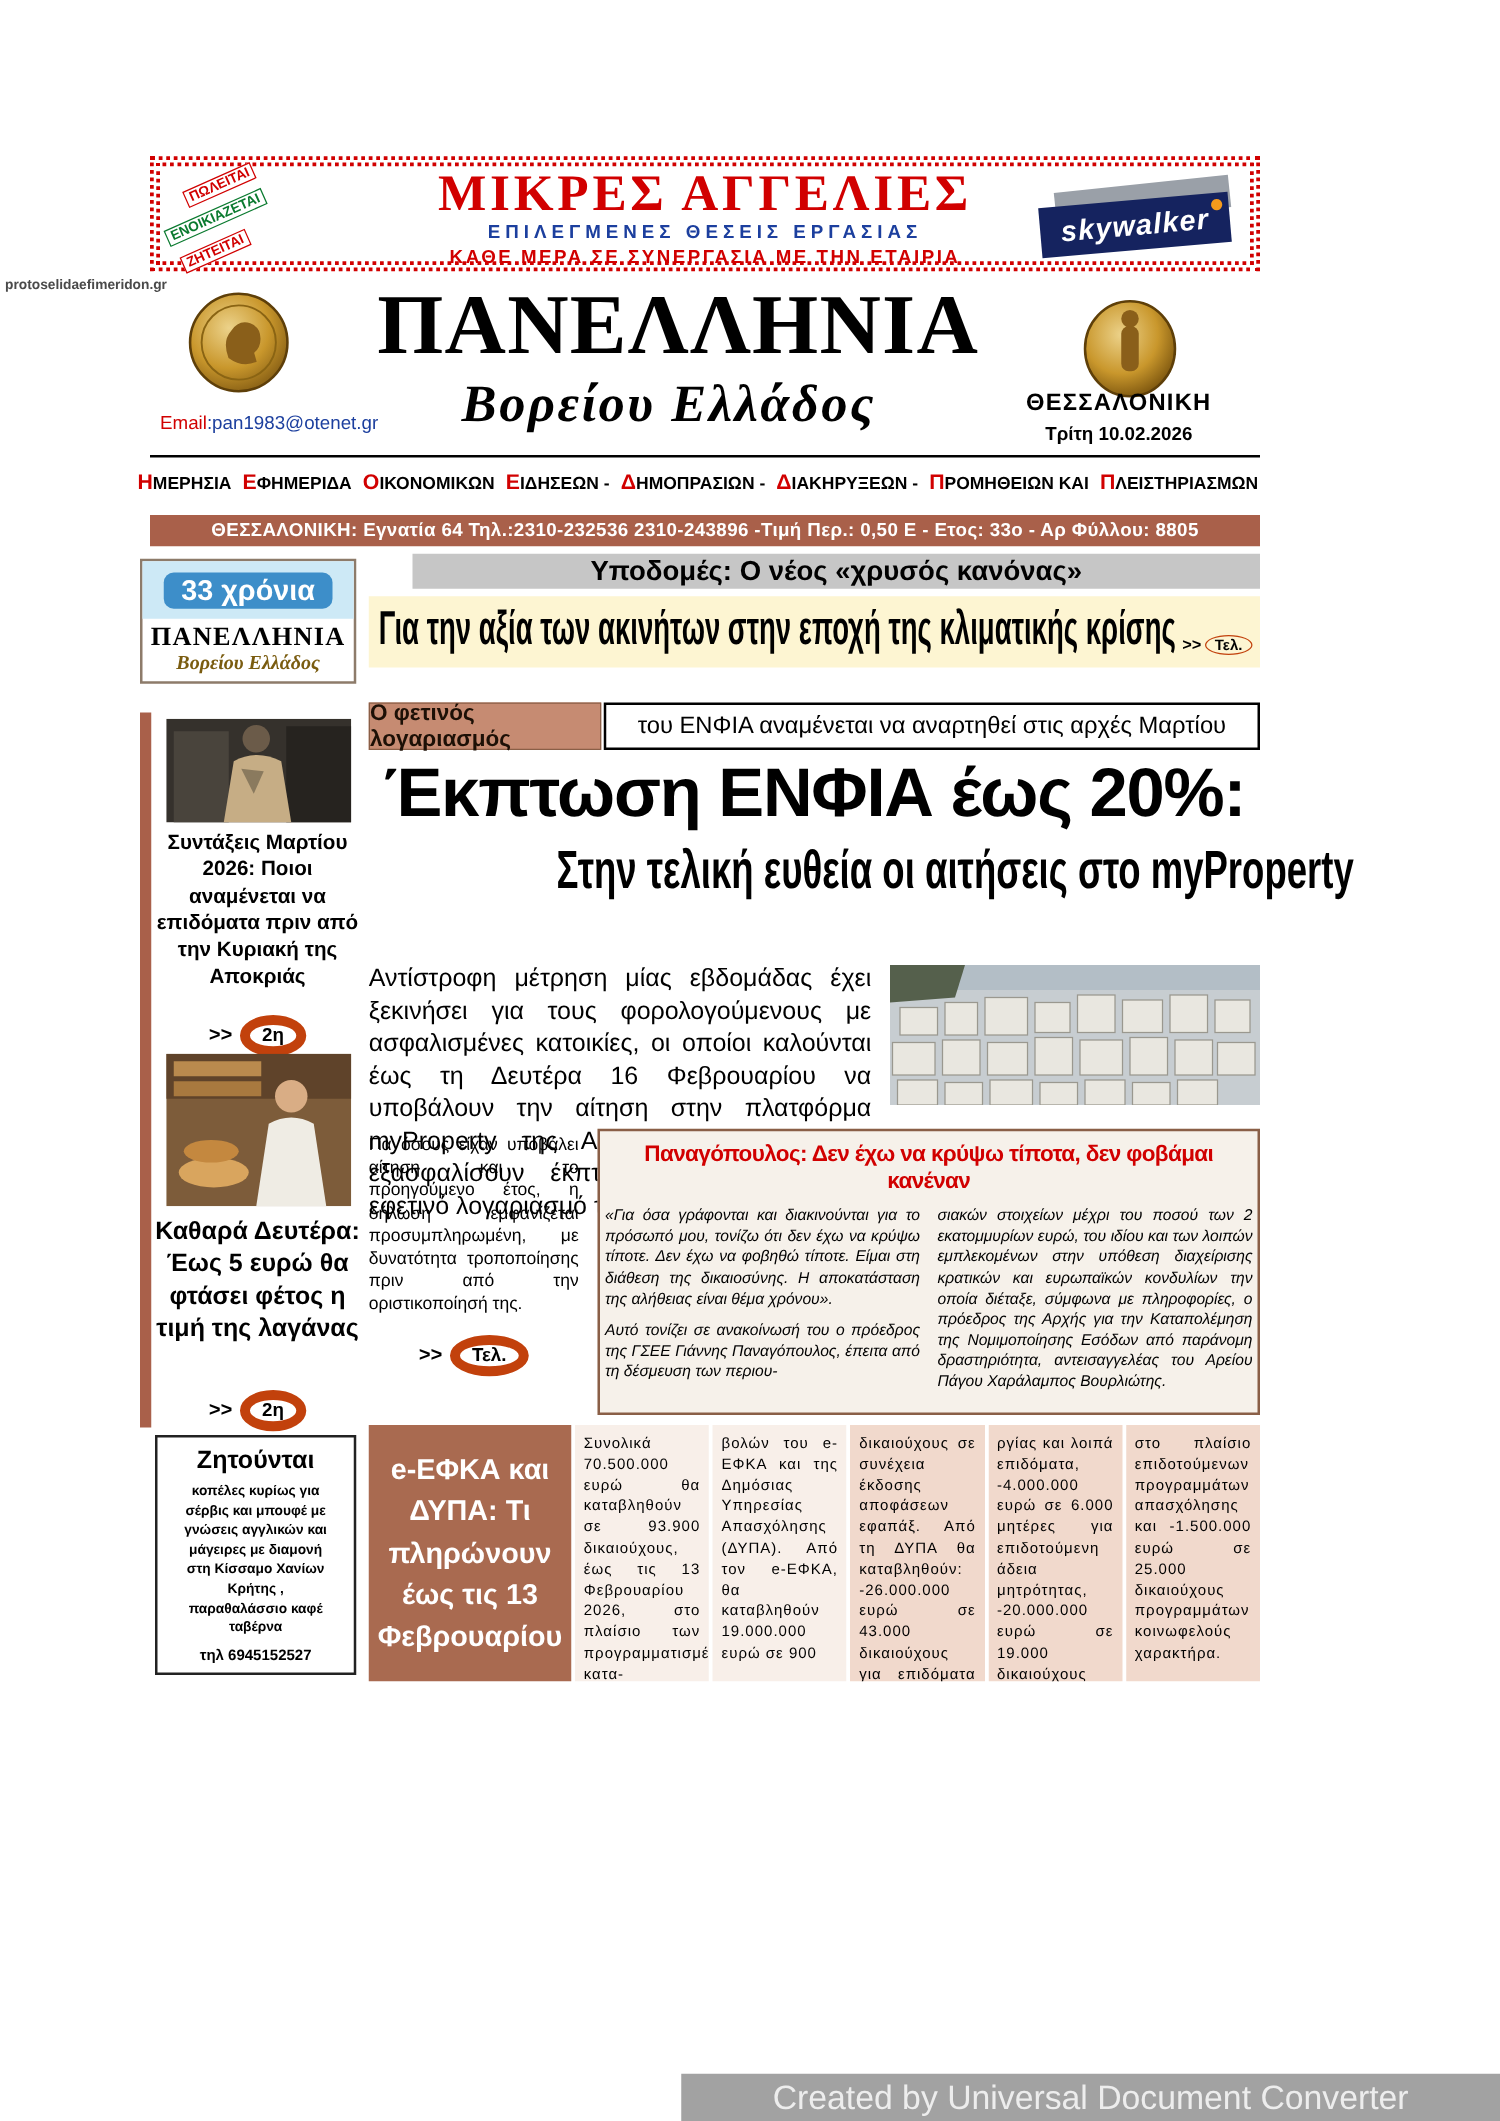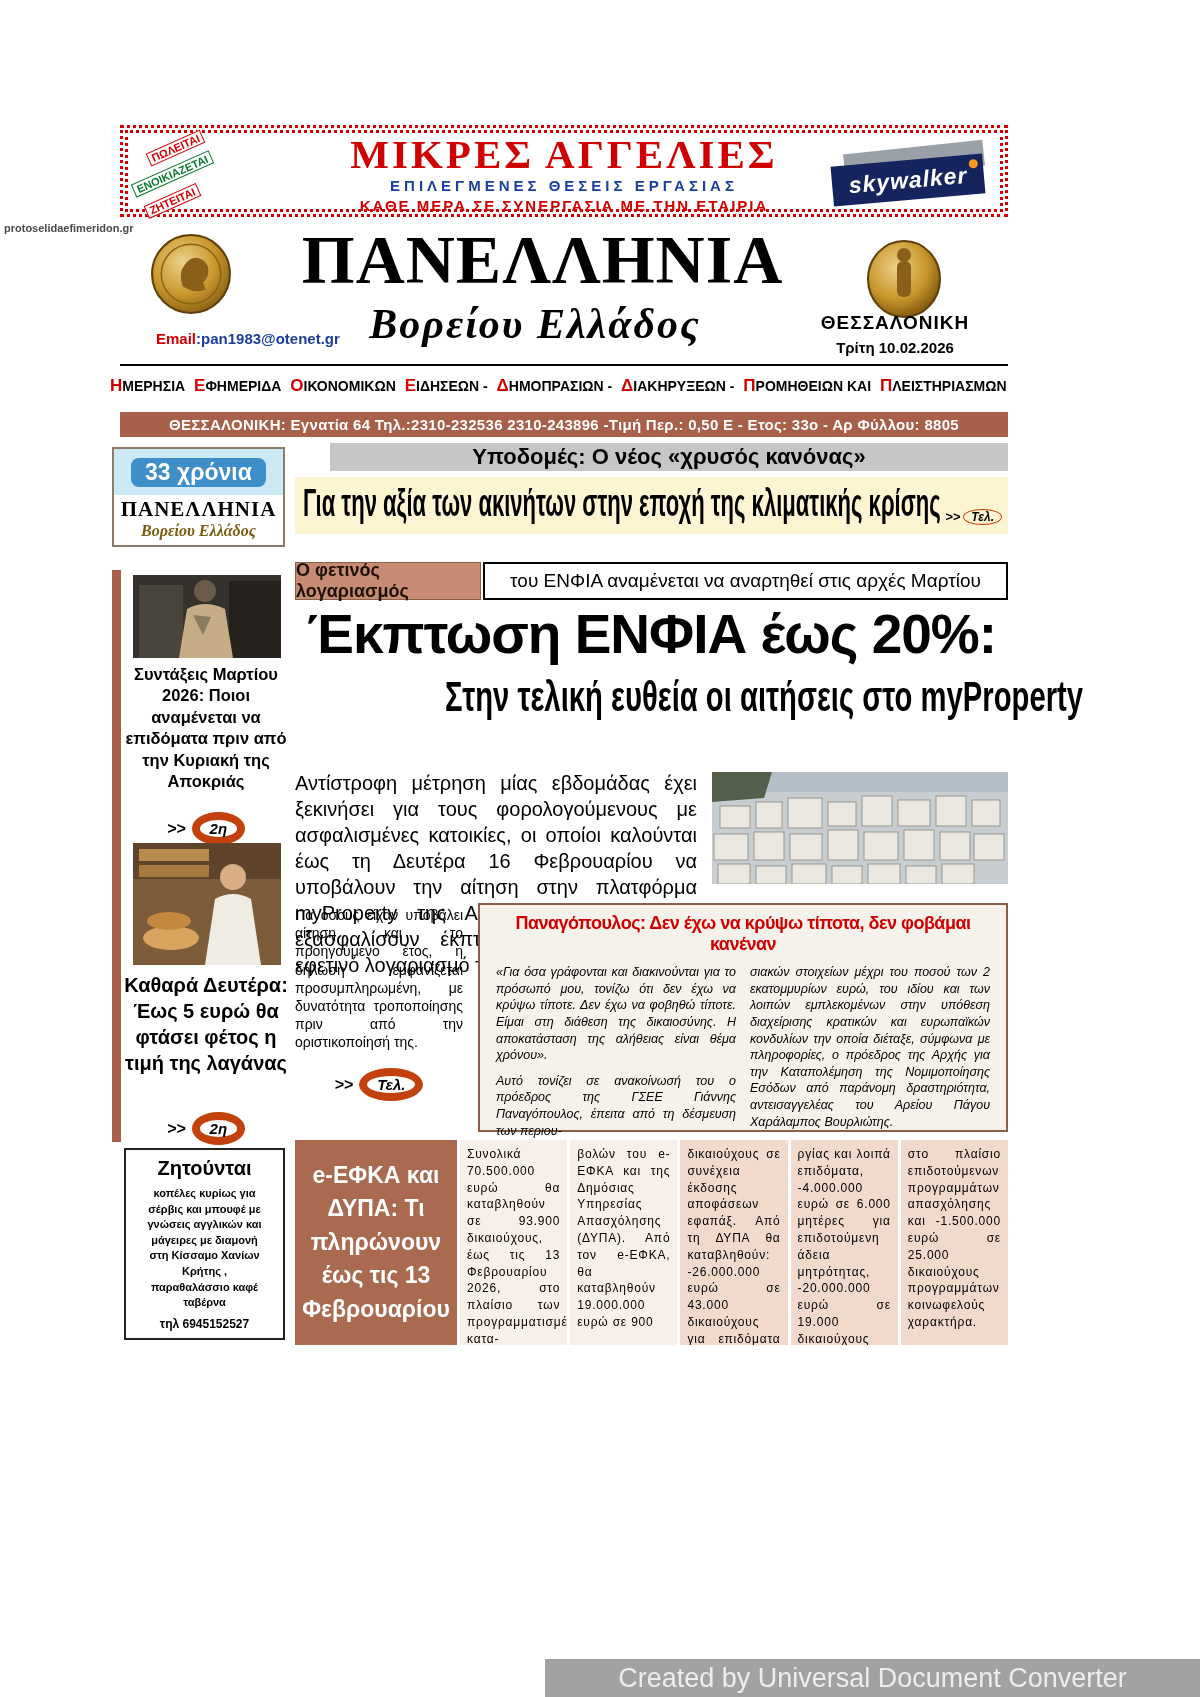--- a/index.html
+++ b/index.html
@@ -36,21 +36,21 @@
 
   .site-credit { position: absolute; left: 4px; top: 222px; font-size: 11px; font-weight: bold; color: #4a4a4a; }
 
   
   .coin { position: absolute; }
   .coin-left  { left: 150px; top: 233px; width: 82px; height: 82px; }
   .coin-right { left: 866px; top: 239px; width: 76px; height: 80px; }
   .paper-title { position: absolute; left: 235px; top: 224px; width: 615px; margin: 0;
     text-align: center; font-family: "Liberation Serif", serif; font-weight: bold;
     font-size: 68px; letter-spacing: 1px; line-height: 1.05; }
-  .email-line { position: absolute; left: 128px; top: 330px; font-size: 15px; font-weight: bold; margin-left: 28px; }
+  .email-line { position: absolute; left: 128px; top: 330px; font-size: 15px; font-weight: normal; }
   .email-label { color: var(--red, #d10000); }
   .email-value { color: var(--blue, #1c3f9e); }
   .paper-subtitle { position: absolute; left: 300px; top: 300px; width: 470px; text-align: center;
     font-family: "Liberation Serif", serif; font-weight: bold; font-style: italic;
     font-size: 42px; letter-spacing: 2px; }
   .city-date { position: absolute; left: 790px; top: 312px; width: 210px; text-align: center; }
   .city { font-weight: bold; font-size: 19px; letter-spacing: 1px; }
   .date { font-weight: bold; font-size: 15px; margin-top: 5px; }
   .masthead-rule { position: absolute; left: 120px; top: 364px; width: 888px; height: 2px; background: #000; }
   .tagline { position: absolute; left: 110px; top: 376px; width: 910px; text-align: left;
@@ -74,21 +74,21 @@
     font-size: 16px; text-align: center; color: #7a5c10; }
   .left-rule { position: absolute; left: 112px; top: 570px; width: 9px; height: 572px;
     background: var(--brick, #a9604a); }
   .photo1 { position: absolute; left: 133px; top: 575px; width: 148px; height: 83px; }
   .story1-title { position: absolute; left: 122px; top: 664px; width: 168px; text-align: center;
     font-weight: bold; font-size: 16.5px; line-height: 1.3; }
   .ref-line { text-align: center; }
   .ref1 { position: absolute; left: 122px; top: 812px; width: 168px; }
   .jump { font-style: italic; font-weight: bold; font-size: 16px; margin-right: 6px; }
   .oval { display: inline-block; border: 8px solid #c2410c; border-radius: 50%;
-    padding: 0 10px; font-style: italic; font-weight: bold; font-size: 15px; }
+    padding: 0 10px; font-weight: bold; font-size: 15px; }
   .photo2 { position: absolute; left: 133px; top: 843px; width: 148px; height: 122px; }
   .story2-title { position: absolute; left: 120px; top: 972px; width: 172px; text-align: center;
     font-weight: bold; font-size: 20px; line-height: 1.3; }
   .ref2 { position: absolute; left: 122px; top: 1112px; width: 168px; }
   .classified { position: absolute; left: 124px; top: 1148px; width: 161px; height: 192px;
     border: 2px solid #222; padding: 7px 20px; text-align: center; }
   .classified-title { font-weight: bold; font-size: 20px; margin-bottom: 6px; }
   .classified-body { font-weight: bold; font-size: 11px; line-height: 1.42; }
   .classified-phone { font-weight: bold; font-size: 12px; margin-top: 6px; }
 
@@ -116,21 +116,21 @@
   .h2-inner { display: inline-block; white-space: nowrap; font-weight: bold; font-size: 43px;
     transform: scaleX(0.68); transform-origin: center; }
   .body1 { position: absolute; left: 295px; top: 770px; width: 402px; font-size: 20px;
     line-height: 1.3; text-align: justify; }
   .city-photo { position: absolute; left: 712px; top: 772px; width: 296px; height: 112px; }
   .body2 { position: absolute; left: 295px; top: 906px; width: 168px; font-size: 14px;
     line-height: 1.3; text-align: justify; }
   .ref3 { position: absolute; left: 295px; top: 1068px; width: 168px; }
   .pana { position: absolute; left: 478px; top: 903px; width: 530px; height: 229px;
     border: 2px solid var(--pana-border, #8a5f47); background: var(--pana-bg, #f6f1ea);
-    padding: 8px 16px; }
+    padding: 8px 4px; }
   .pana-head { color: var(--red, #d10000); font-weight: bold; font-size: 18px; text-align: center;
     margin-bottom: 9px; letter-spacing: -0.5px; }
   .pana-cols { display: flex; gap: 14px; }
   .pana-col { flex: 1; font-size: 12.5px; line-height: 1.33; text-align: justify; font-style: italic; }
   .pana-col p { margin: 0 0 9px; }
 
   
   .bottom-box { position: absolute; left: 295px; top: 1140px; width: 162px; height: 205px;
     background: var(--box-brown, #a96a50); color: #fff; display: flex; align-items: center;
     justify-content: center; text-align: center; font-weight: bold; font-size: 23px;

